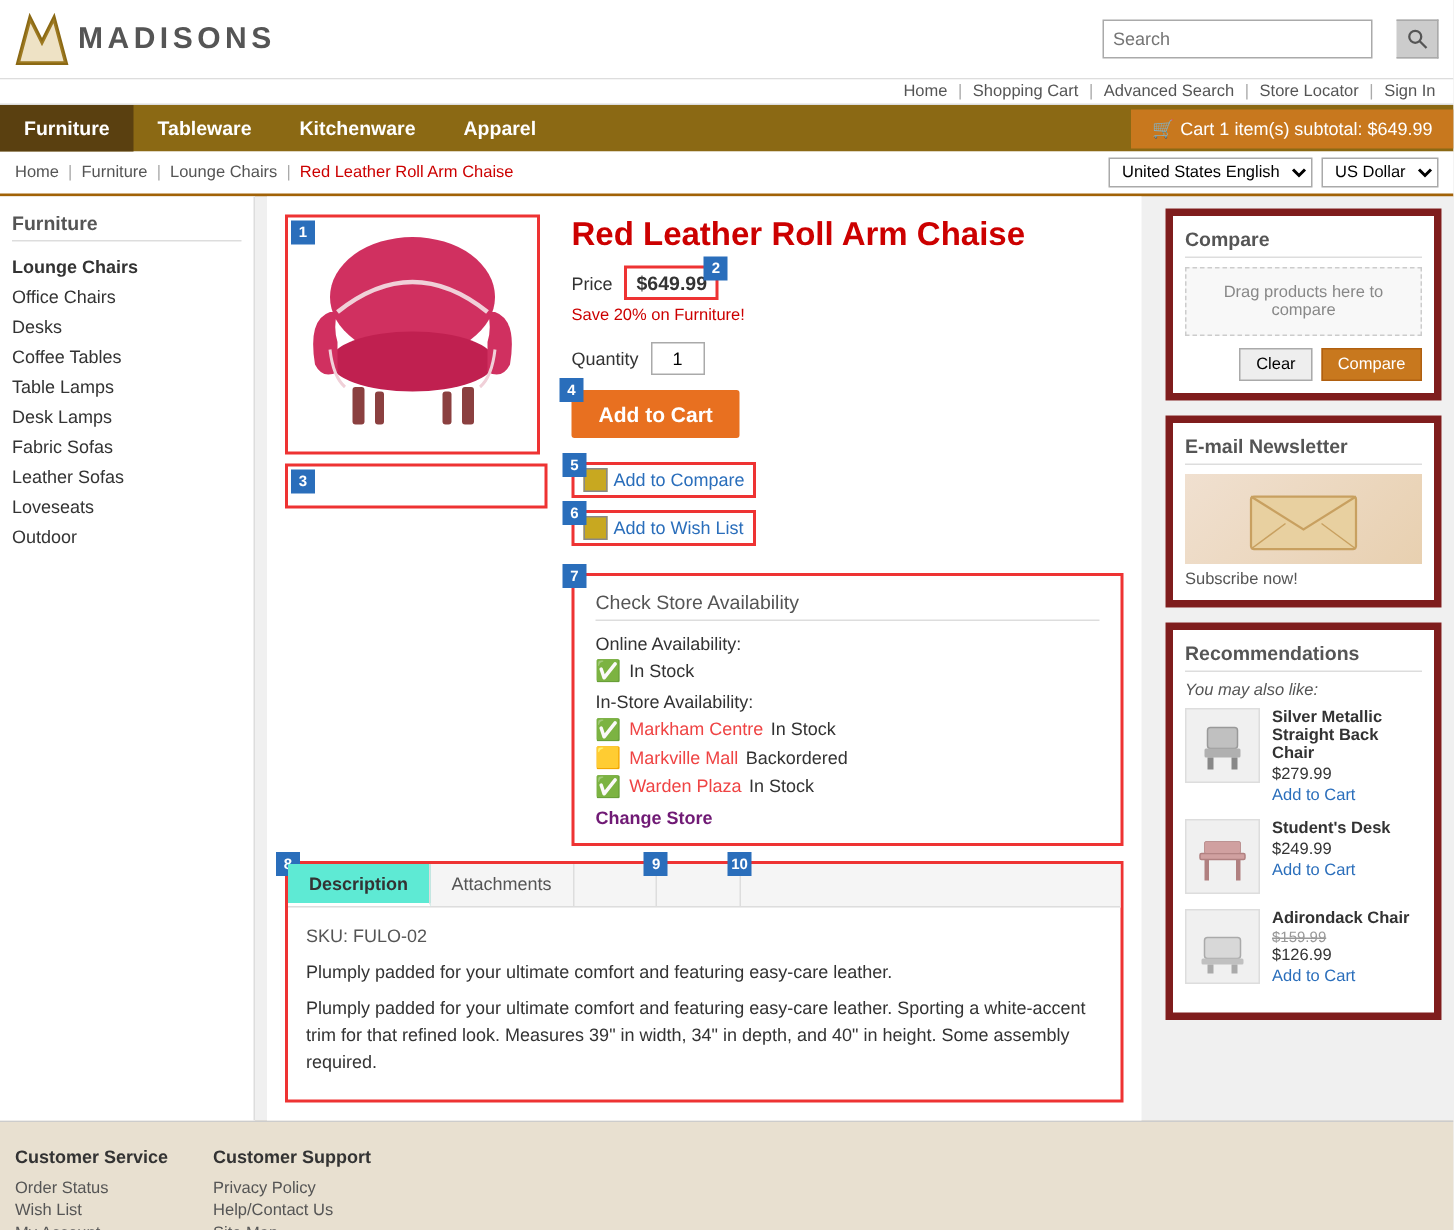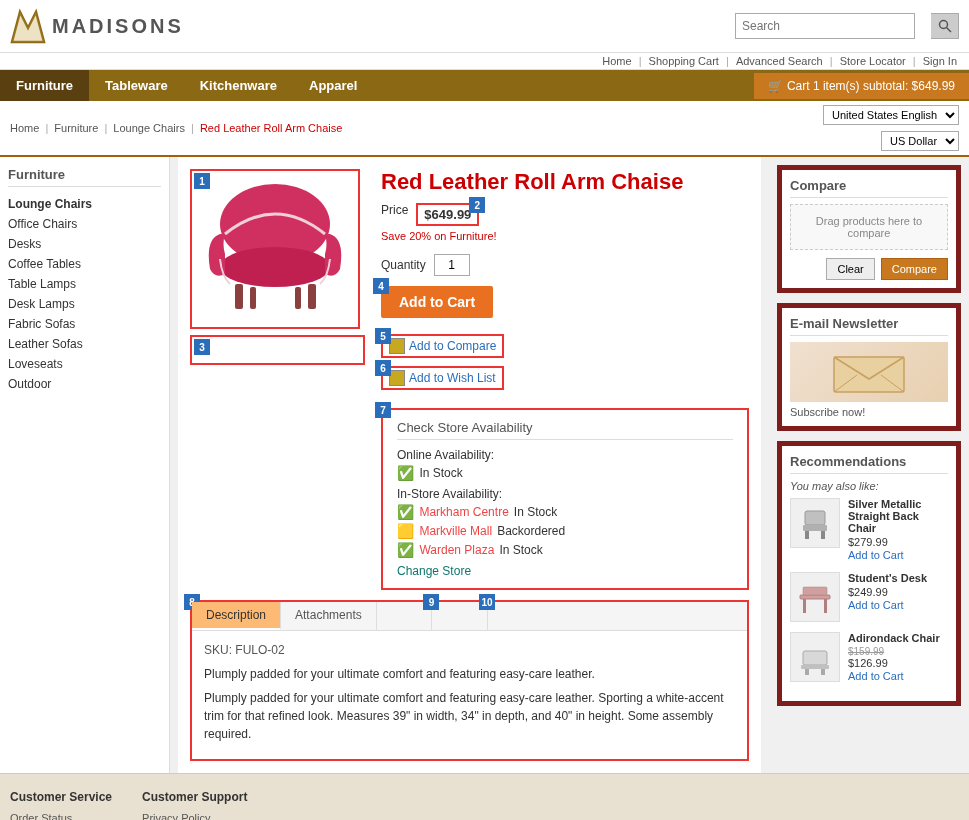--- a/index.html
+++ b/index.html
@@ -25,21 +25,21 @@
     #main-nav .nav-item { color: #fff; padding: 8px 16px; cursor: pointer; font-size: 13px; font-weight: bold; text-decoration: none; }
     #main-nav .nav-item:first-child { background: #5a4010; }
     #cart-bar { background: #c8781e; color: #fff; padding: 6px 14px; font-size: 12px; display: flex; align-items: center; gap: 4px; }
 
     
     #breadcrumb-bar { background: #fff; padding: 4px 10px; display: flex; justify-content: space-between; align-items: center; border-bottom: 2px solid #a16207; }
     #breadcrumb { font-size: 11px; color: #555; }
     #breadcrumb a { color: #555; text-decoration: none; }
     #breadcrumb .sep { margin: 0 3px; color: #aaa; }
     #breadcrumb .current { color: #c00; }
-    #locale-bar { display: flex; align-items: flex-end; gap: 6px; flex-direction: column; }
+    #locale-bar { display: flex; align-items: flex-end; gap: 6px; }
     .locale-select { font-size: 11px; border: 1px solid #aaa; padding: 2px 4px; background: #fff; }
 
     
     #content-wrapper { display: flex; background: #f0f0f0; }
 
     
     #sidebar { width: 170px; min-width: 170px; background: #fff; border-right: 1px solid #ddd; padding: 10px 8px; }
     #sidebar h3 { font-size: 13px; color: #555; font-weight: bold; margin-bottom: 8px; border-bottom: 1px solid #ddd; padding-bottom: 4px; }
     #sidebar ul { list-style: none; }
     #sidebar ul li { margin: 2px 0; }
@@ -58,21 +58,21 @@
     #main-image-box .num-badge { position: absolute; top: 2px; left: 2px; background: #2a6ebb; color: #fff; font-size: 10px; font-weight: bold; width: 16px; height: 16px; display: flex; align-items: center; justify-content: center; }
     #thumb-bar { border: 2px solid #e33; padding: 4px; margin-top: 6px; height: 30px; display: flex; align-items: center; justify-content: center; position: relative; }
     #thumb-bar .num-badge { position: absolute; top: 2px; left: 2px; background: #2a6ebb; color: #fff; font-size: 10px; font-weight: bold; width: 16px; height: 16px; display: flex; align-items: center; justify-content: center; }
 
     
     .chair-img { width: 150px; height: 140px; }
 
     #product-info { flex: 1; }
     #product-title { font-size: 22px; color: #c00; font-weight: bold; margin-bottom: 8px; }
 
-    .price-row { display: flex; gap: 8px; margin-bottom: 4px; }
+    .price-row { display: flex; align-items: center; gap: 8px; margin-bottom: 4px; }
     .price-label { font-size: 12px; color: #333; }
     .price-box { border: 2px solid #e33; padding: 2px 6px; font-size: 13px; font-weight: bold; color: #333; position: relative; }
     .price-box .num-badge { position: absolute; top: -8px; right: -8px; background: #2a6ebb; color: #fff; font-size: 10px; font-weight: bold; width: 16px; height: 16px; display: flex; align-items: center; justify-content: center; }
     .save-text { color: #c00; font-size: 11px; margin-bottom: 12px; }
 
     .qty-row { display: flex; align-items: center; gap: 8px; margin-bottom: 10px; }
     .qty-label { font-size: 12px; }
     .qty-input { width: 36px; height: 22px; border: 1px solid #aaa; text-align: center; font-size: 12px; }
 
     .add-to-cart-btn { background: #e87020; color: #fff; border: none; padding: 8px 18px; font-size: 14px; font-weight: bold; cursor: pointer; border-radius: 2px; margin-bottom: 8px; position: relative; display: inline-block; }
@@ -84,28 +84,28 @@
     
     #store-avail { border: 2px solid #e33; padding: 10px 14px; margin-top: 14px; position: relative; font-size: 12px; }
     #store-avail .num-badge { position: absolute; top: -8px; left: -8px; background: #2a6ebb; color: #fff; font-size: 10px; font-weight: bold; width: 16px; height: 16px; display: flex; align-items: center; justify-content: center; }
     #store-avail h4 { font-size: 13px; font-weight: normal; color: #555; margin-bottom: 8px; border-bottom: 1px solid #ddd; padding-bottom: 4px; }
     .avail-section { margin-bottom: 6px; }
     .avail-label { font-weight: normal; font-size: 12px; margin-bottom: 3px; }
     .avail-row { display: flex; align-items: center; gap: 5px; margin: 3px 0; }
     .check-green { color: #2a8a2a; font-size: 14px; }
     .check-yellow { color: #c8a820; font-size: 14px; }
     .store-link { color: #ef4444; text-decoration: none; }
-    .change-store { color: #0f766e; text-decoration: none; margin-top: 6px; display: block; font-size: 12px; }
+    .change-store { color: #701a75; text-decoration: none; margin-top: 6px; display: block; font-size: 12px; font-weight: bold; }
 
     
     #tabs-area { border: 2px solid #e33; margin-top: 10px; position: relative; }
     #tabs-area .num-badge-8 { position: absolute; top: -8px; left: -8px; background: #2a6ebb; color: #fff; font-size: 10px; font-weight: bold; width: 16px; height: 16px; display: flex; align-items: center; justify-content: center; }
     #tabs { display: flex; border-bottom: 1px solid #ddd; background: #f5f5f5; }
     .tab { padding: 6px 14px; cursor: pointer; font-size: 12px; color: #555; border-right: 1px solid #ddd; position: relative; }
-    .tab.active { background: #fdba74; color: #333; font-weight: normal; border-bottom: 2px solid #fff; }
+    .tab.active { background: #5eead4; color: #333; font-weight: bold; border-bottom: 2px solid #fff; }
     .tab .num-badge { position: absolute; top: -8px; right: -8px; background: #2a6ebb; color: #fff; font-size: 10px; font-weight: bold; width: 16px; height: 16px; display: flex; align-items: center; justify-content: center; z-index: 2; }
     #tab-content { padding: 10px 12px; font-size: 12px; line-height: 1.5; }
     #tab-content .sku { color: #555; margin-bottom: 6px; }
     #tab-content .desc { margin-bottom: 6px; }
 
     
     .right-box { background: #fff; border: 5px solid #7f1d1d; margin-bottom: 10px; padding: 8px; }
     .right-box h4 { font-size: 13px; font-weight: bold; color: #555; border-bottom: 1px solid #ddd; padding-bottom: 4px; margin-bottom: 6px; }
     .compare-drop { background: #f8f8f8; border: 1px dashed #ccc; padding: 10px; text-align: center; font-size: 11px; color: #888; margin-bottom: 8px; }
     .compare-btns { display: flex; gap: 6px; justify-content: flex-end; }

